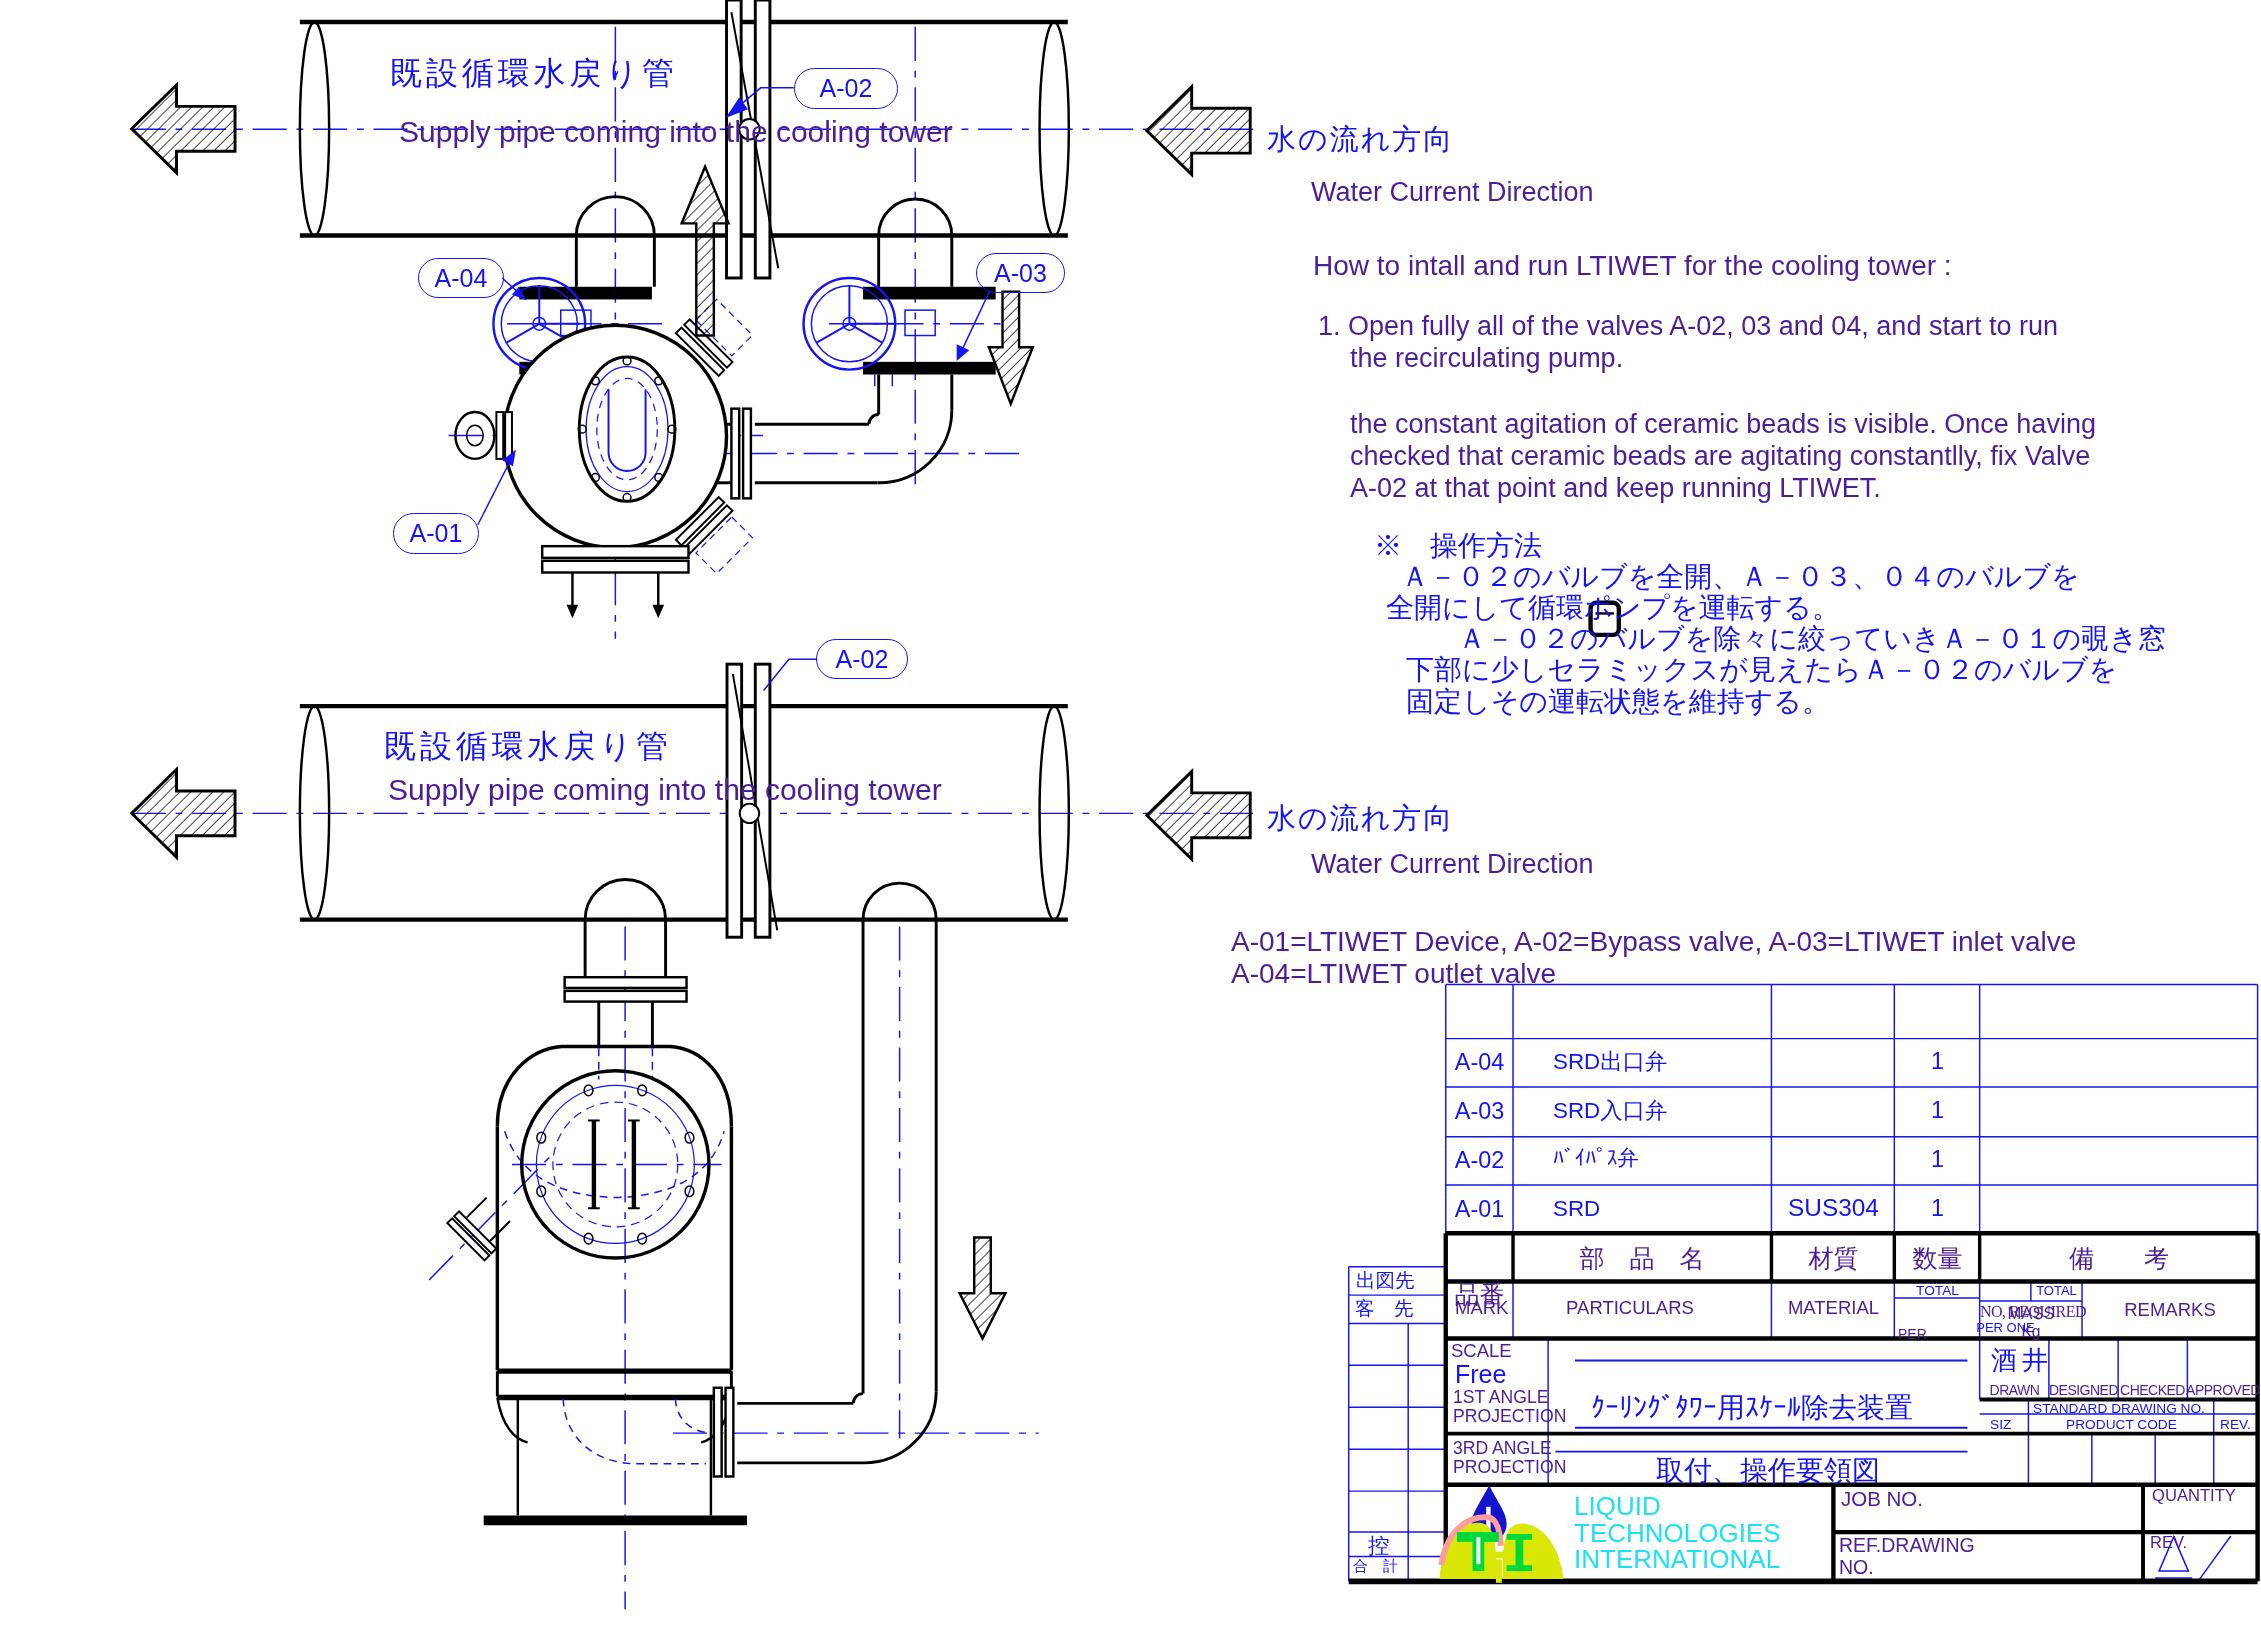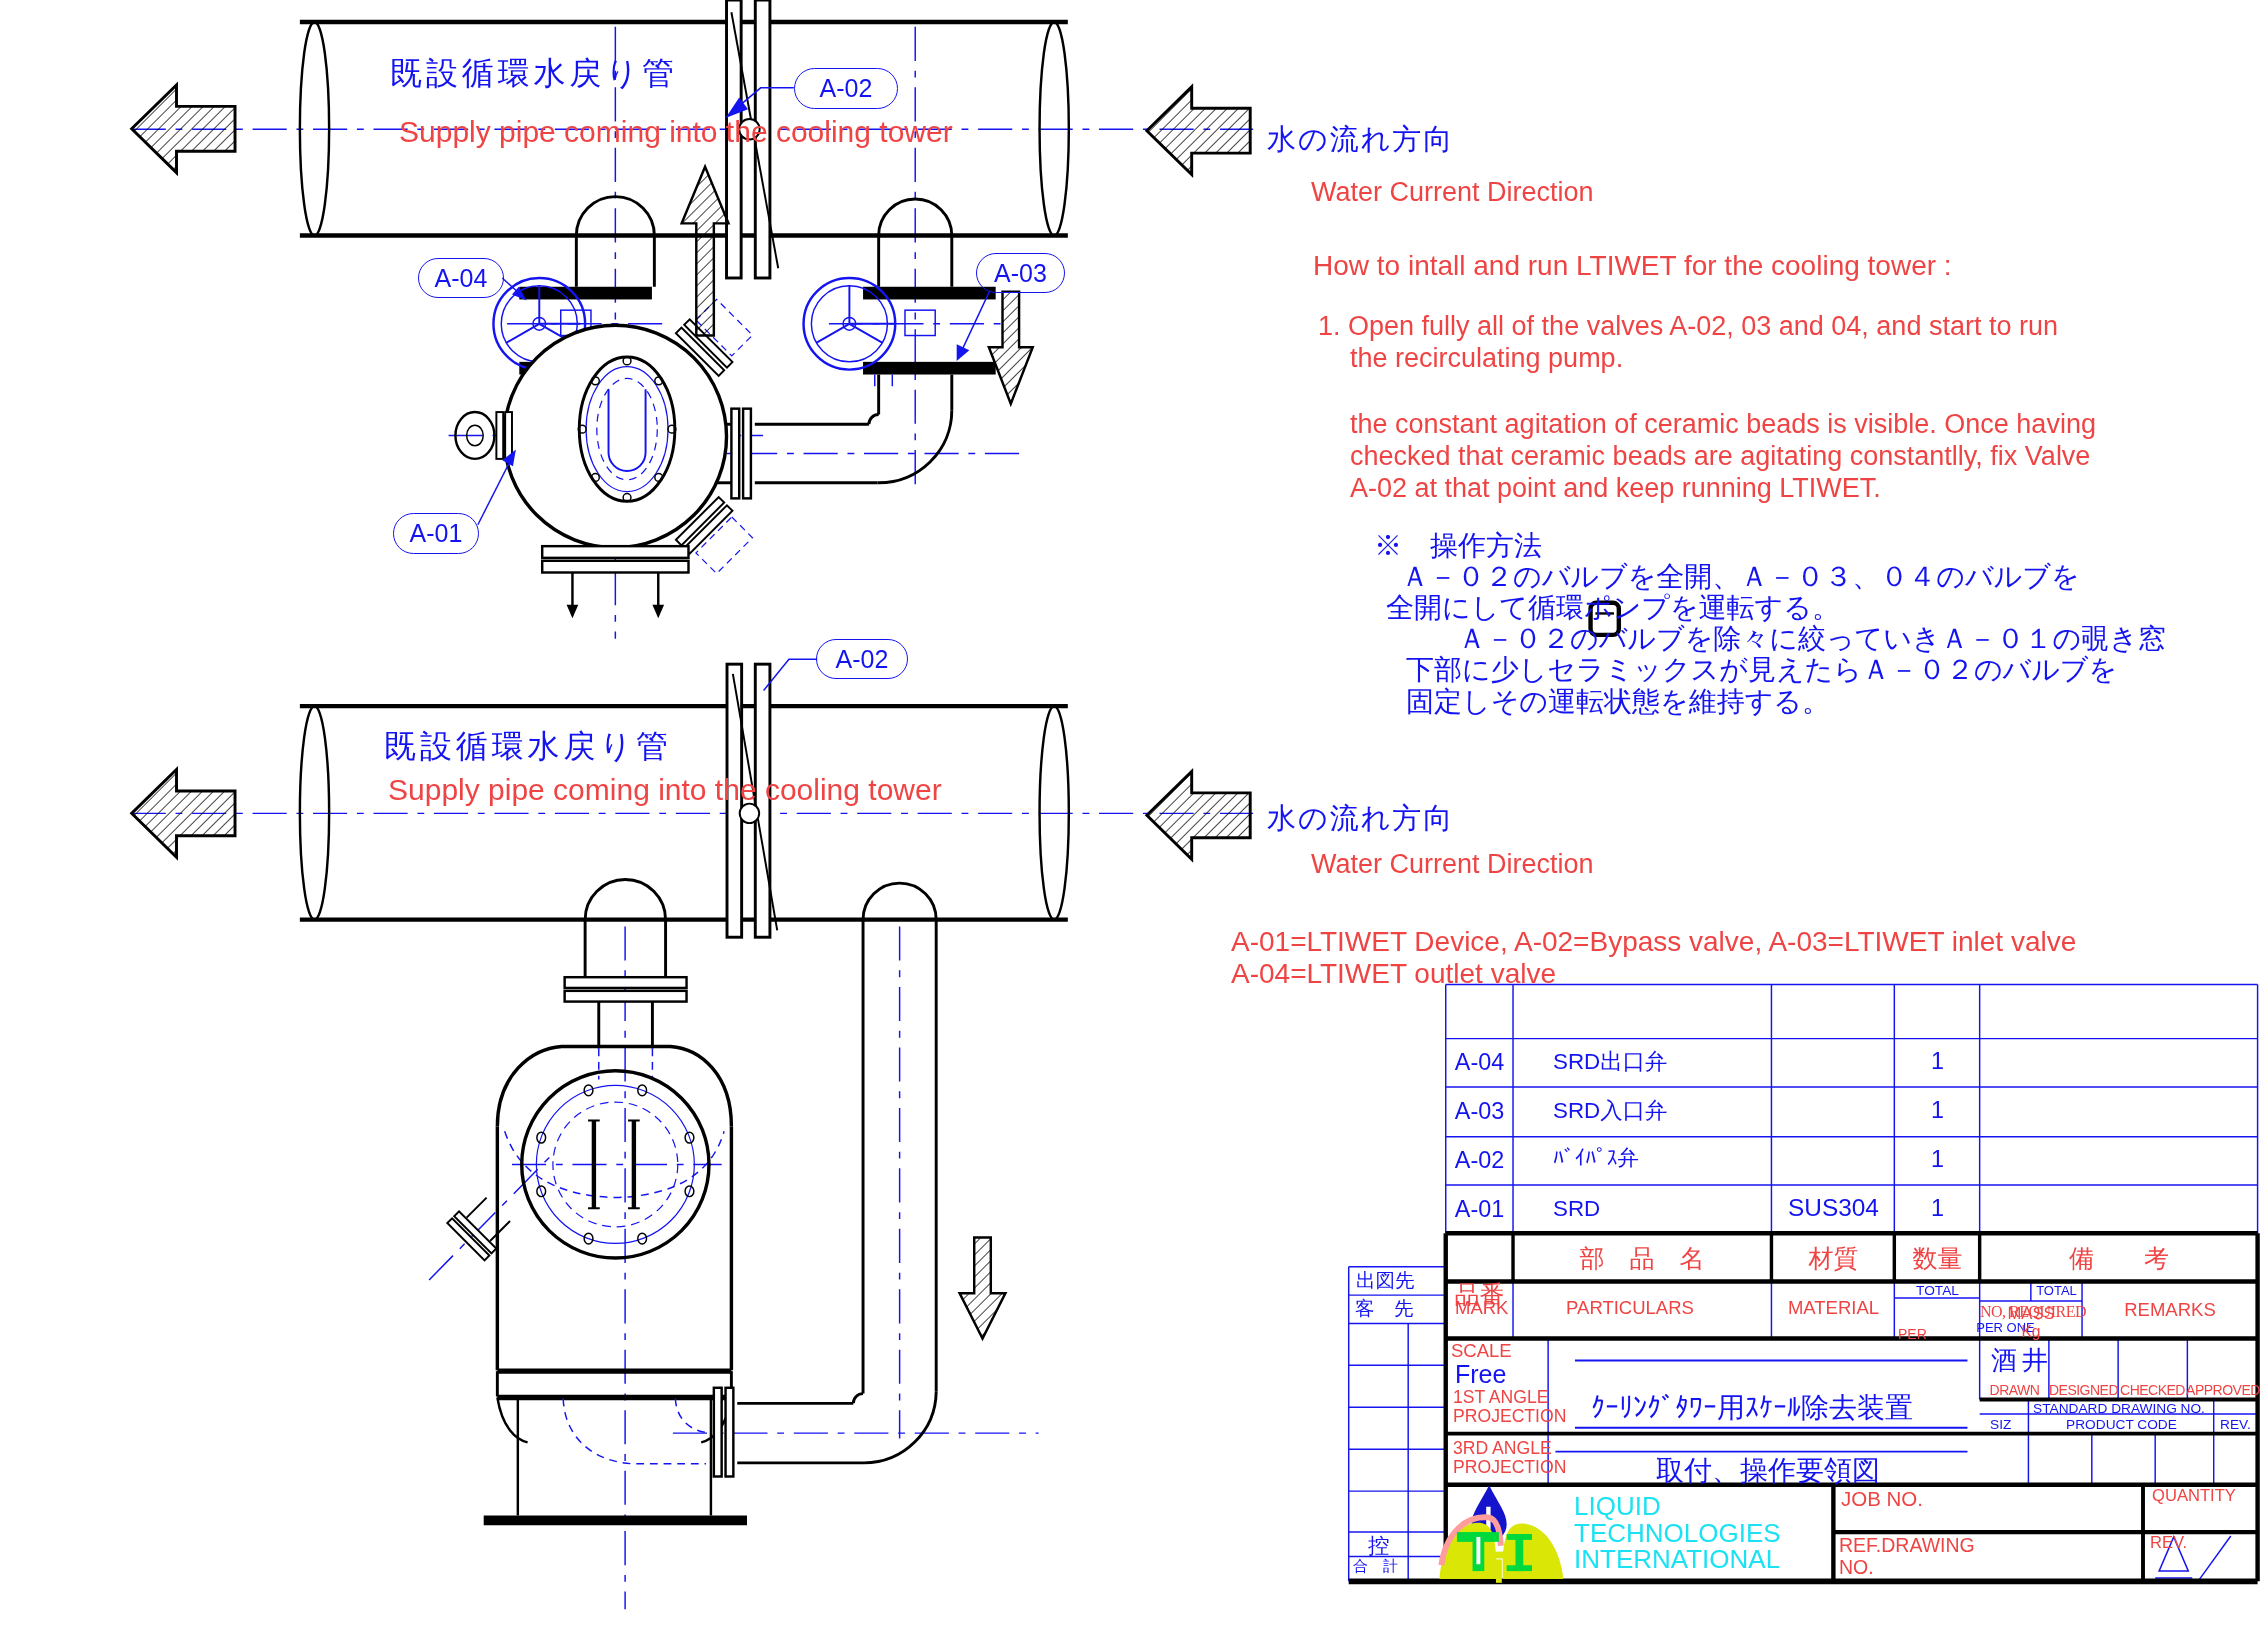--- a/index.html
+++ b/index.html
@@ -5,21 +5,21 @@
   :root{
     --blue:#1414f0;
     --black:#000;
     --cyan:#1ce1f2;
   }
   html,body{margin:0;padding:0;background:#fff;}
   #page{position:relative;width:2261px;height:1636px;background:#fff;overflow:hidden;
         font-family:"Liberation Sans", sans-serif;}
   #linework{position:absolute;left:0;top:0;}
   .t{position:absolute;white-space:nowrap;line-height:1.12;}
-  .bk{color:#ef4444;}
+  .bk{color:#4c1d95;}
   .bl{color:var(--blue);}
   .cy{color:var(--cyan);}
   .bubble{position:absolute;border:1.5px solid var(--blue);border-radius:22.4px;
           display:flex;align-items:center;justify-content:center;
           font-size:25px;color:var(--blue);background:transparent;}
   .ctr{display:flex;align-items:center;justify-content:center;text-align:center;}
 </style>
 </head>
 <body>
 

